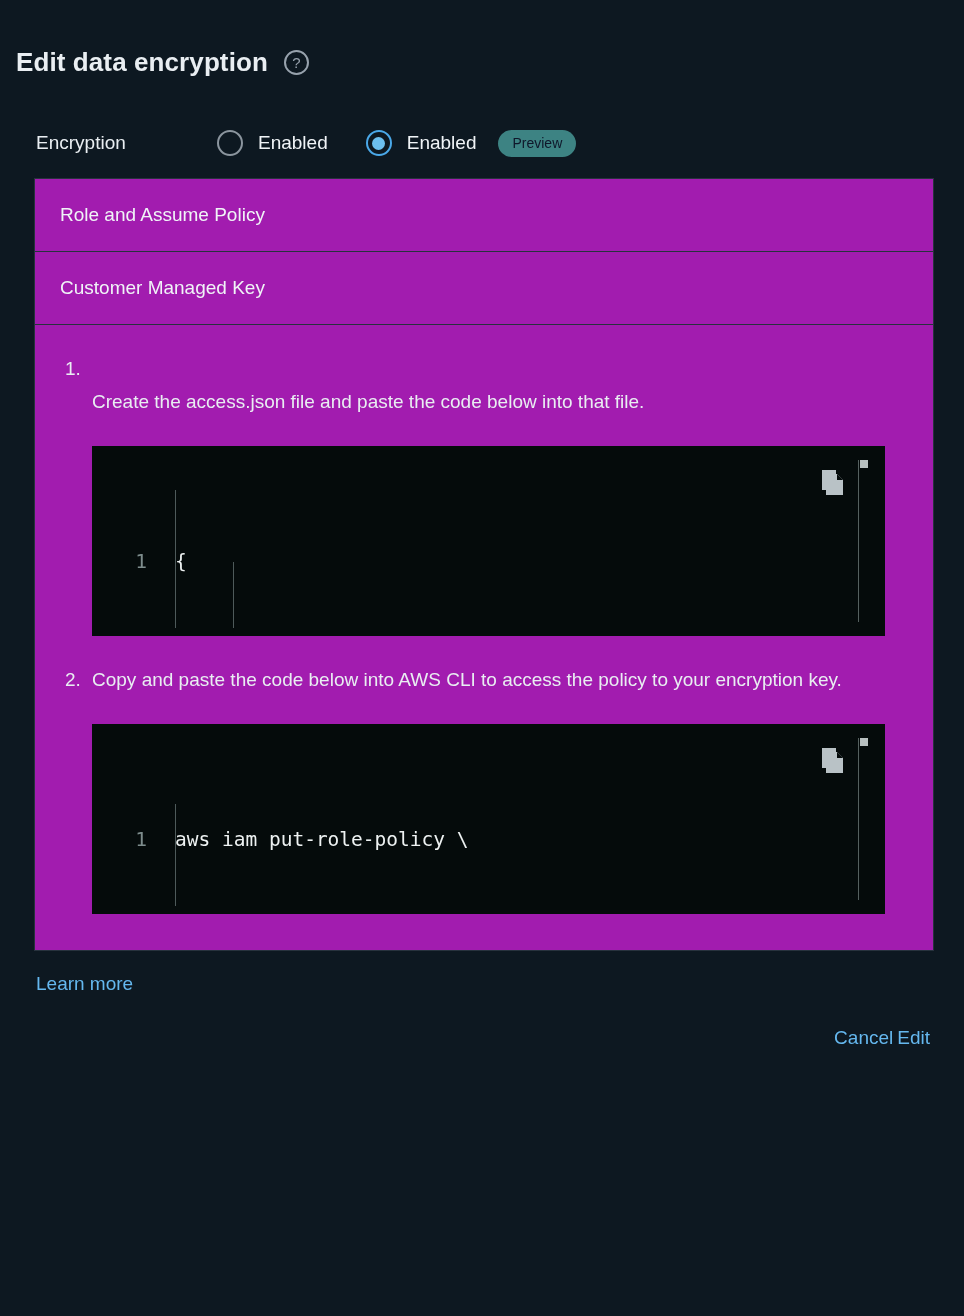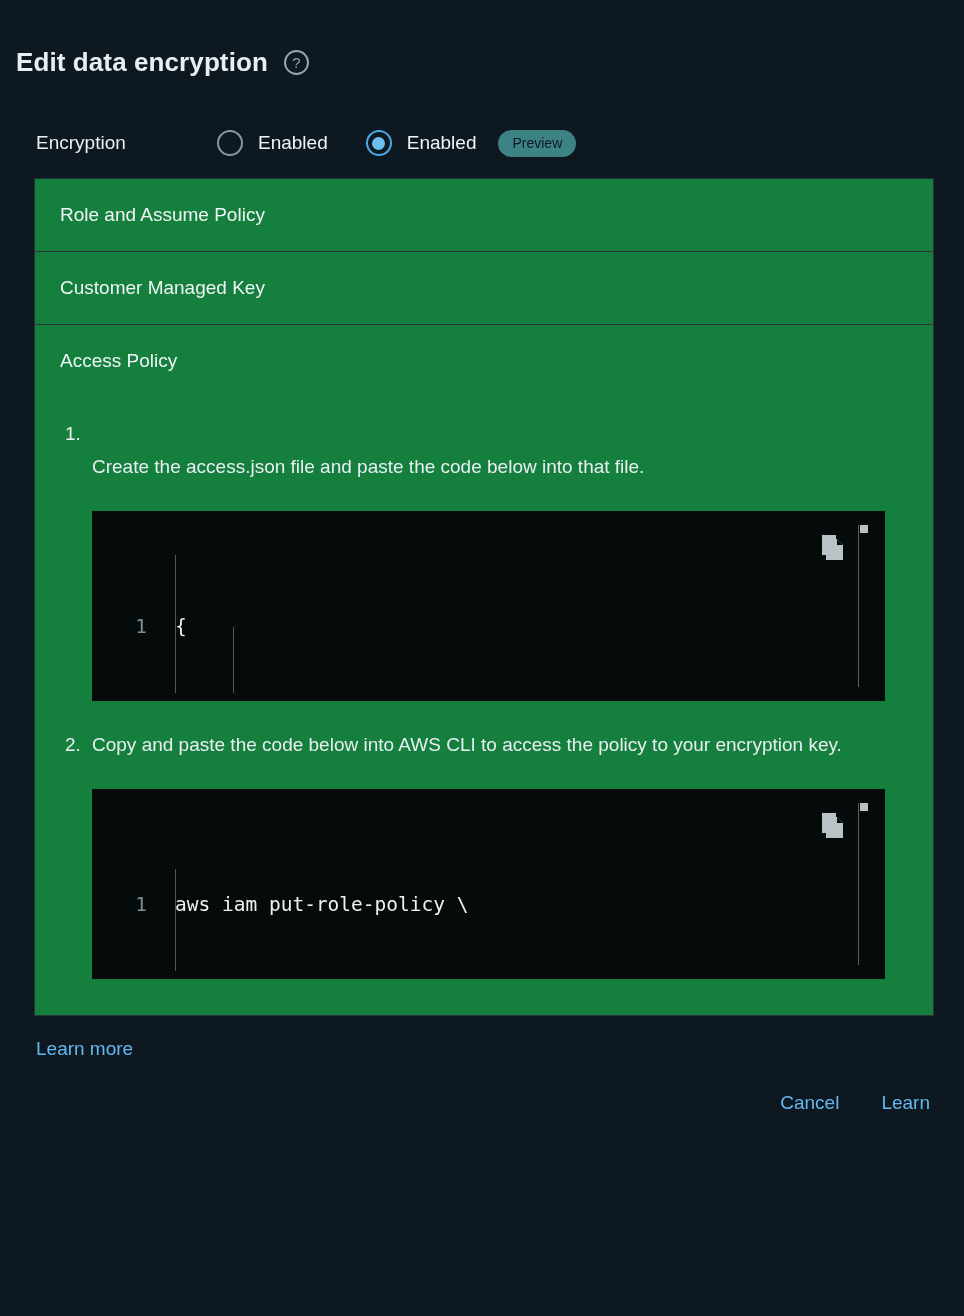--- a/index.html
+++ b/index.html
@@ -101,21 +101,21 @@
     padding: 6px 14px 7px 14px;
     border-radius: 14px;
     line-height: 1;
     margin-left: -16px;
   }
 
   
   .panel {
     margin: 15px 30px 0 34px;
     border: 1px solid #27323d;
-    background: #15803d;
+    background: #a21caf;
     box-sizing: border-box;
   }
   .section-header {
     padding: 25px 0 25px 25px;
     font-size: 19px;
     color: #f0f4f7;
     border-bottom: 1px solid #27323d;
     cursor: pointer;
   }
   .section-header.last {
@@ -229,21 +229,20 @@
     margin: 22px 0 0 36px;
     font-size: 19px;
     color: #65b8ef;
     text-decoration: none;
     cursor: pointer;
   }
   .footer-actions {
     display: flex;
     justify-content: flex-end;
     align-items: flex-start;
-    gap: 38px;
     padding: 28px 32px 0 0;
   }
   .footer-btn {
     font-size: 19px;
     color: #65b8ef;
     background: none;
     border: none;
     cursor: pointer;
     font-family: "Liberation Sans", sans-serif;
     padding: 4px 2px;
@@ -277,21 +276,20 @@
   <span class="preview-badge">Preview</span>
 </div>
 
 
 <div class="panel">
 
   <div class="section-header">Role and Assume Policy</div>
 
   <div class="section-header">Customer Managed Key</div>
 
-  <div class="section-header last">Access Policy</div>
 
   <div class="section-body">
 
     <div class="step">
       <div class="step-num">1.</div>
       <div>
         <div class="step-text step-sub">Create the access.json file and paste the code below into that file.</div>
       </div>
     </div>
 
@@ -354,17 +352,17 @@
     </div>
 
   </div>
 </div>
 
 
 <a class="learn-more">Learn more</a>
 
 <div class="footer-actions">
   <button class="footer-btn">Cancel</button>
-  <button class="footer-btn">Learn</button>
+  <button class="footer-btn">Edit</button>
 </div>
 
 
 
 
 </body></html>

